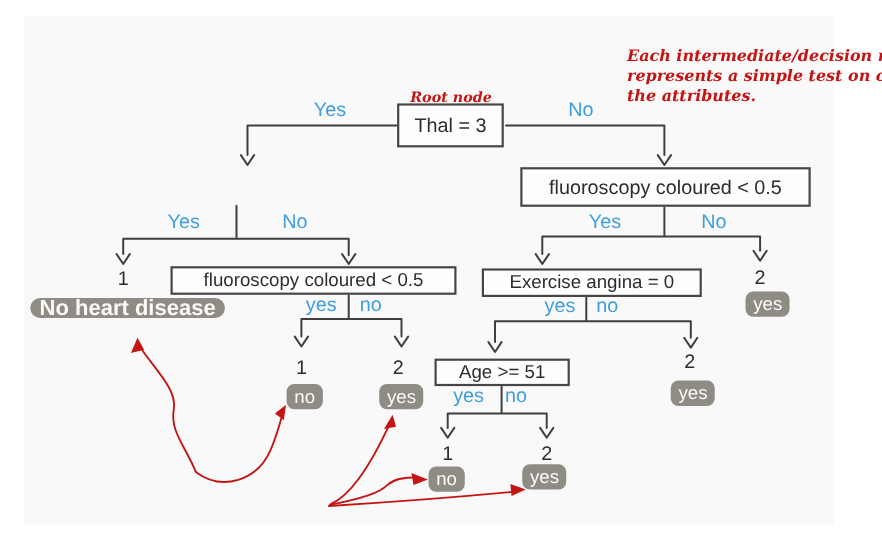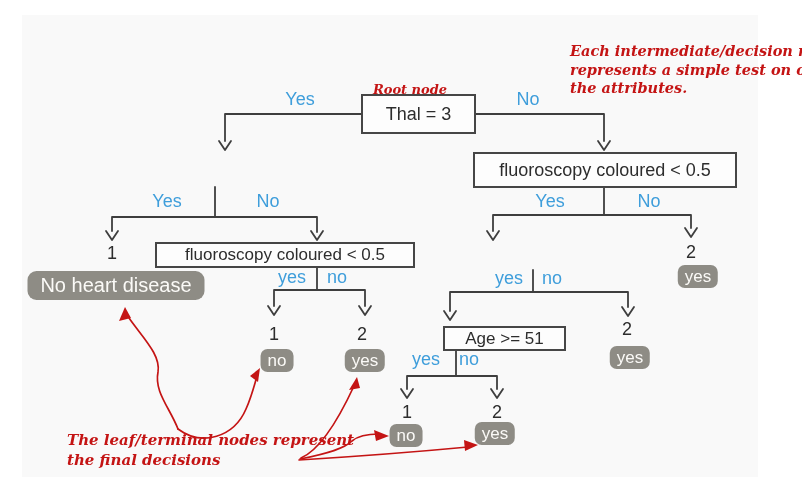--- a/index.html
+++ b/index.html
@@ -12,21 +12,21 @@
   .title { font-size: 20px; font-weight: bold; color: #3a3a3a; white-space: nowrap; letter-spacing: .2px; }
   .node { background: #fdfdfd; border: 2px solid #464646; color: #2d2d2d;
           display: flex; align-items: center; justify-content: center;
           font-size: 18px; white-space: nowrap; }
   .node.small { font-size: 17px; }
   .edge { color: #3f9edb; font-size: 18px; white-space: nowrap; }
   .classnum { color: #2d2d2d; font-size: 18px; }
   .leaf { background: #8e8c85; color: #fbfaf7; border-radius: 7px; height: 23px;
           display: flex; align-items: center; justify-content: center;
           font-size: 17px; padding: 0 7px; white-space: nowrap; }
-  .leaf.big { height: 29px; border-radius: 9px; font-size: 20px; padding: 0 12px; }
+  .leaf.big { height: 18px; border-radius: 9px; font-size: 20px; padding: 0 12px; font-weight: bold; }
   .hand { font-family: "DejaVu Serif", serif; font-style: italic; font-weight: bold;
           color: #c41414; white-space: nowrap; }
   .hand-sm { font-size: 13px; }
   .hand-md { font-size: 14.5px; line-height: 18.5px; }
   .hand-lg { font-size: 15px; line-height: 19.5px; }
   svg.overlay { position: absolute; left: 0; top: 0; pointer-events: none; }
 </style>
 </head>
 <body>
 
@@ -83,29 +83,26 @@
 
 
   <div class="abs cx hand hand-sm" style="left:410px; top:82px;">Root node</div>
 
   <div class="abs" style="left:570px; top:42px;">
     <div class="hand hand-md">Each intermediate/decision node</div>
     <div class="hand hand-md">represents a simple test on one of</div>
     <div class="hand hand-md">the attributes.</div>
   </div>
 
-  <div class="abs" style="left:67px; top:431px;">
-    <div class="hand hand-lg">The leaf/terminal nodes represent</div>
-    <div class="hand hand-lg">the final decisions</div>
-  </div>
 
-  <div class="abs node" style="left:361px; top:94px; width:115px; height:40px;">Thal = 3</div>
+  <div class="abs node" style="left:361px; top:94px; width:97px; height:40px;">Thal = 3</div>
   <div class="abs node" style="left:473px; top:152px; width:264px; height:36px;">fluoroscopy coloured &lt; 0.5</div>
   <div class="abs node small" style="left:155px; top:242px; width:260px; height:26px;">fluoroscopy coloured &lt; 0.5</div>
-  <div class="abs node small" style="left:395px; top:326px; width:123px; height:25px;margin-left:48px;">Age &gt;= 51</div>
+  <div class="abs node small" style="left:438px; top:244px; width:200px; height:26px;">Exercise angina = 0</div>
+  <div class="abs node small" style="left:395px; top:326px; width:123px; height:25px;">Age &gt;= 51</div>
 
   <div class="abs cx edge" style="left:300px; top:89px;">Yes</div>
   <div class="abs cx edge" style="left:528px; top:89px;">No</div>
   <div class="abs cx edge" style="left:167px; top:191px;">Yes</div>
   <div class="abs cx edge" style="left:268px; top:191px;">No</div>
   <div class="abs cx edge" style="left:550px; top:191px;">Yes</div>
   <div class="abs cx edge" style="left:649px; top:191px;">No</div>
   <div class="abs cx edge" style="left:292px; top:267px;">yes</div>
   <div class="abs cx edge" style="left:337px; top:267px;">no</div>
   <div class="abs cx edge" style="left:509px; top:268px;">yes</div>

